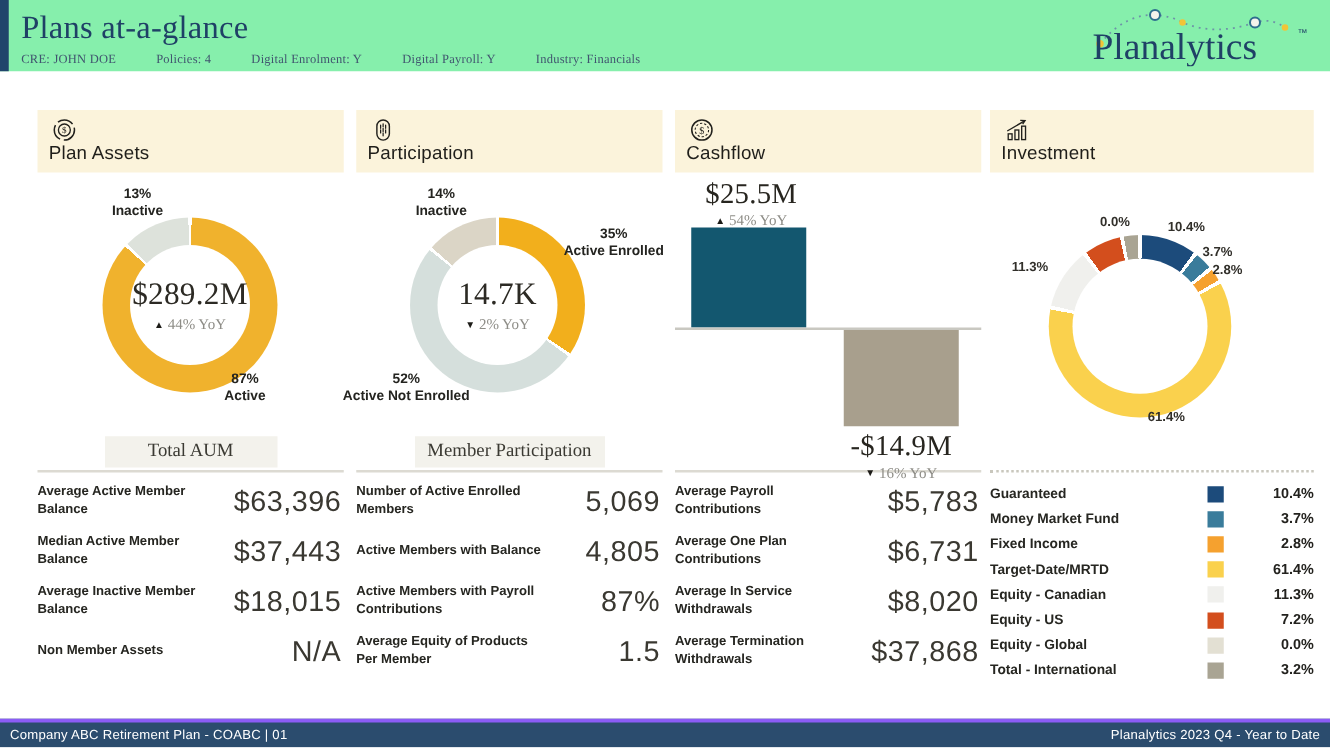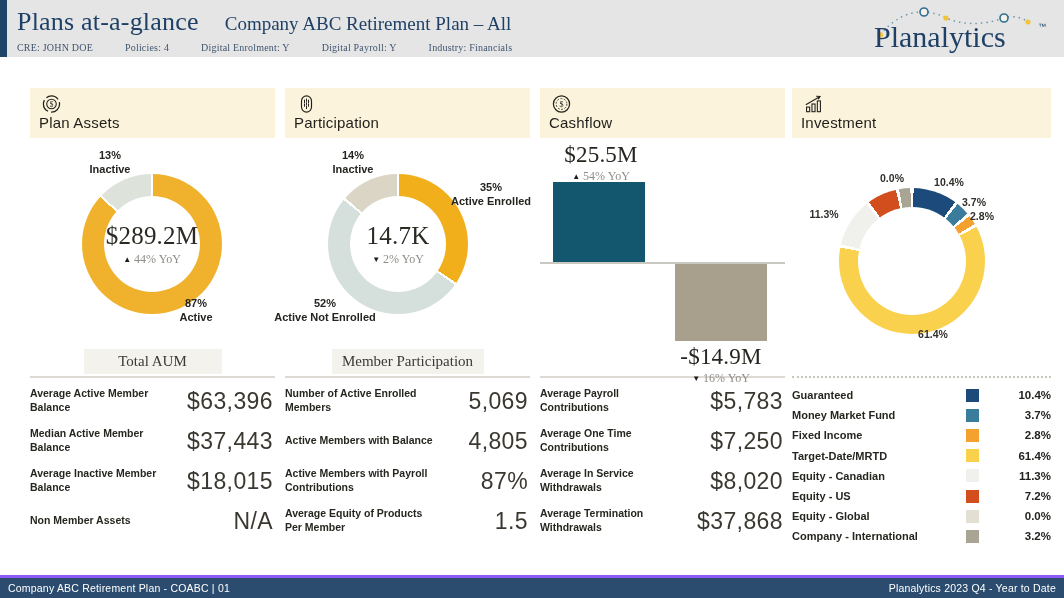--- a/index.html
+++ b/index.html
@@ -5,21 +5,21 @@
   * { margin:0; padding:0; box-sizing:border-box; }
   html,body { background:#ffffff; }
   .page {
     position:relative; width:1064px; height:598px; overflow:hidden;
     background:#ffffff; font-family:"Liberation Sans", sans-serif;
   }
   .serif { font-family:"Liberation Serif", serif; }
 
   
   header {
-    height:57px; background:#e5e5e5; border-left:7px solid #20456B;
+    height:57px; background:#86efac; border-left:7px solid #20456B;
     display:flex; justify-content:space-between; align-items:stretch;
   }
   .h-left { padding:7px 0 0 10px; }
   .title-row { display:flex; align-items:baseline; gap:26px; }
   .title-row h1 { font-size:26px; font-weight:500; color:#1F4066; letter-spacing:.2px; }
   .title-row h2 { font-size:19px; font-weight:500; color:#1F4066; }
   .meta-row { margin-top:5px; display:flex; gap:32px; }
   .meta-item { font-family:"Liberation Serif", serif; font-size:10px; color:#40556F; letter-spacing:.2px; }
   .logo { margin:3px 12px 0 0; }
 
@@ -99,21 +99,20 @@
 </style>
 </head>
 <body>
 
 <div class="page">
 
   <header>
     <div class="h-left">
       <div class="title-row">
         <h1 class="serif">Plans at-a-glance</h1>
-        <h2 class="serif">Company ABC Retirement Plan – All</h2>
       </div>
       <div class="meta-row">
 
           <span class="meta-item">CRE: JOHN DOE</span>
 
           <span class="meta-item">Policies: 4</span>
 
           <span class="meta-item">Digital Enrolment: Y</span>
 
           <span class="meta-item">Digital Payroll: Y</span>
@@ -267,22 +266,22 @@
         </div>
       </div>
       <div class="stats">
 
           <div class="stat-row">
             <div class="stat-label">Average Payroll Contributions</div>
             <div class="stat-value">$5,783</div>
           </div>
 
           <div class="stat-row">
-            <div class="stat-label">Average One Time Contributions</div>
-            <div class="stat-value">$7,250</div>
+            <div class="stat-label">Average One Plan Contributions</div>
+            <div class="stat-value">$6,731</div>
           </div>
 
           <div class="stat-row">
             <div class="stat-label">Average In Service Withdrawals</div>
             <div class="stat-value">$8,020</div>
           </div>
 
           <div class="stat-row">
             <div class="stat-label">Average Termination Withdrawals</div>
             <div class="stat-value">$37,868</div>
@@ -350,21 +349,21 @@
             <div class="legend-pct">7.2%</div>
           </div>
 
           <div class="legend-row">
             <div class="legend-name">Equity - Global</div>
             <div class="legend-swatch" style="background: rgb(227, 224, 211);"></div>
             <div class="legend-pct">0.0%</div>
           </div>
 
           <div class="legend-row">
-            <div class="legend-name">Company - International</div>
+            <div class="legend-name">Total - International</div>
             <div class="legend-swatch" style="background: rgb(169, 164, 147);"></div>
             <div class="legend-pct">3.2%</div>
           </div>
         </div>
     </section>
 
   </main>
 
   <footer>
     <span>Company ABC Retirement Plan - COABC | 01</span>

